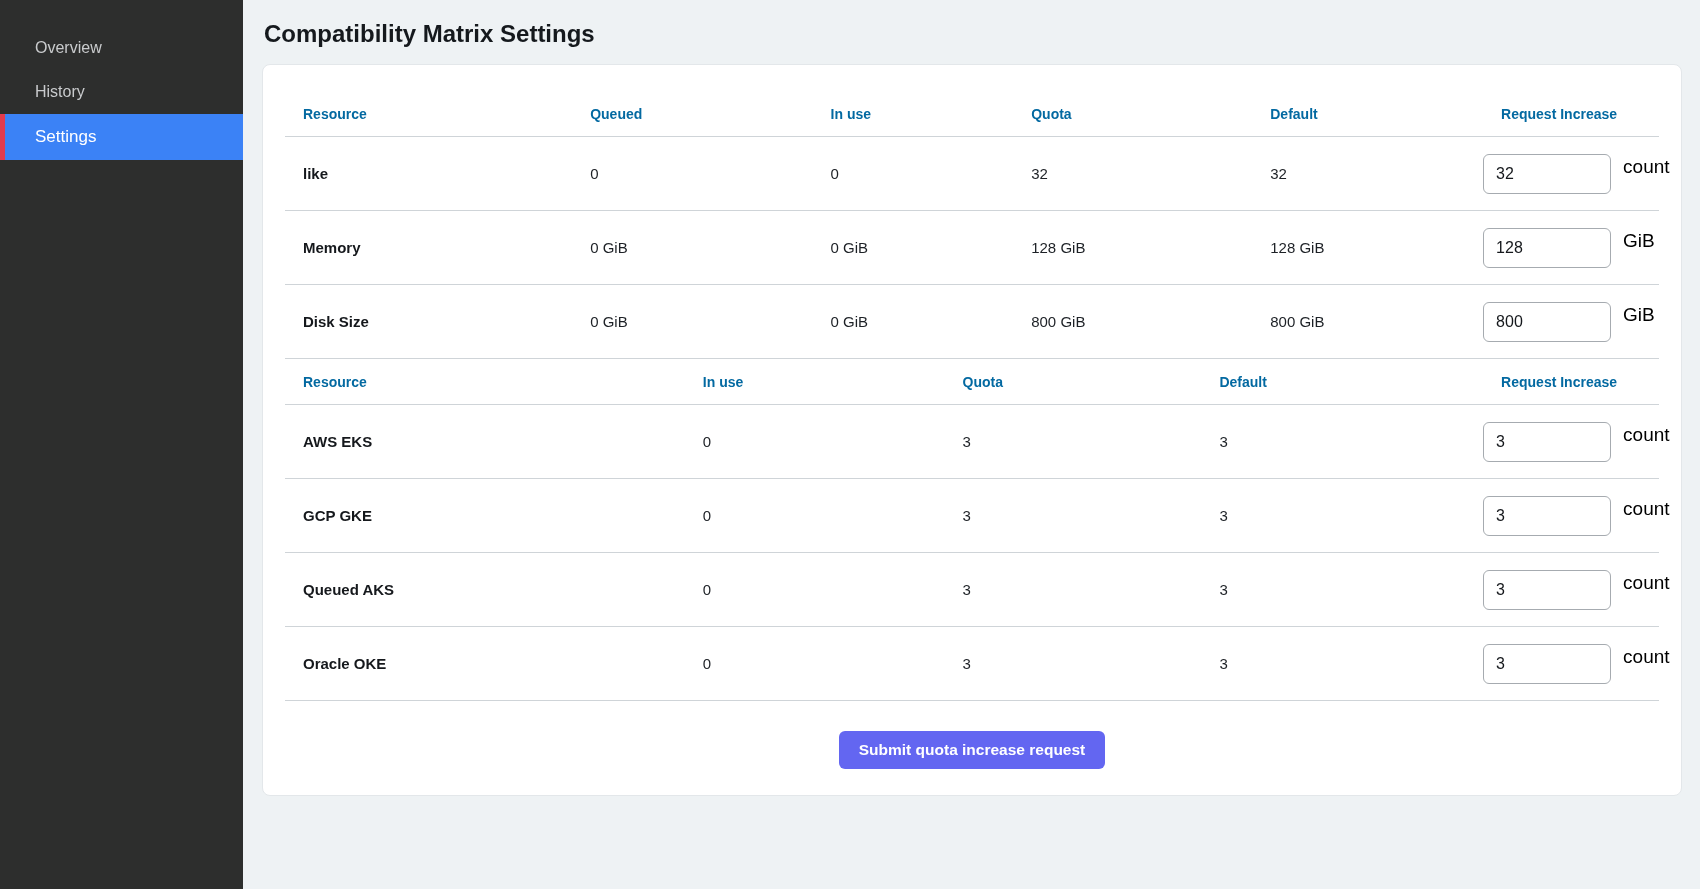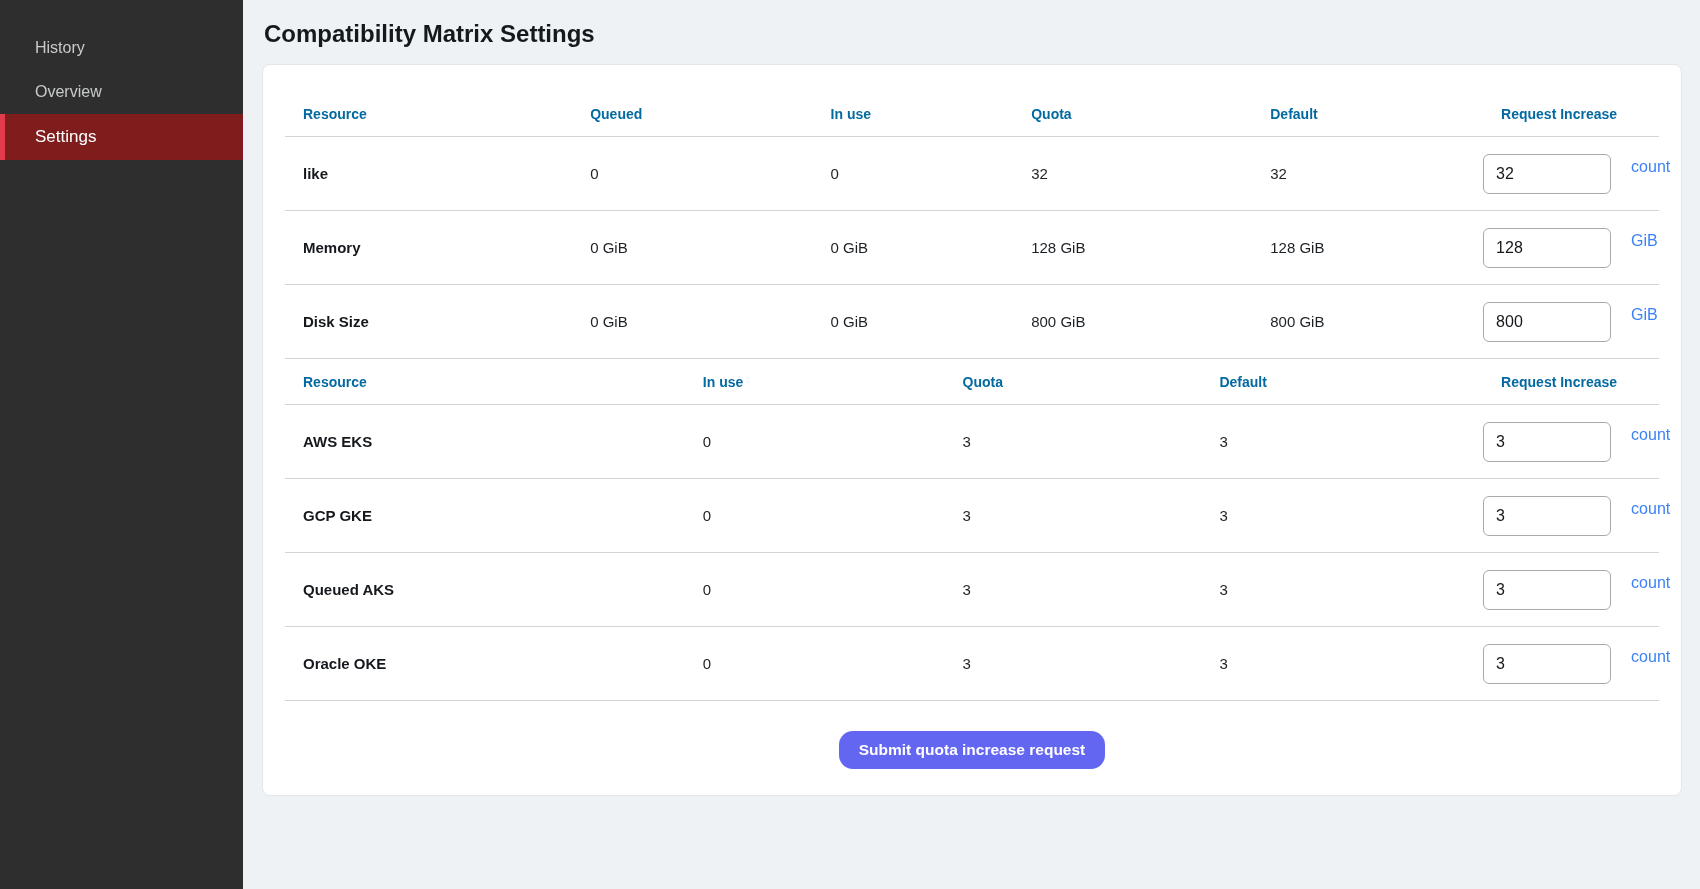--- a/index.html
+++ b/index.html
@@ -19,21 +19,21 @@
     padding-top:26px;
   }
   .side-item {
     padding:13px 30px;
     font-size:16px;
     color:#c9cbcd;
     cursor:pointer;
     border-left:5px solid transparent;
   }
   .side-item.active {
-    background:#7f1d1d;
+    background:#3b82f6;
     color:#ffffff;
     font-size:17px;
     border-left-color:var(--sidebar-active-accent, #e23b4e);
   }
   
   .main { flex:1; padding:16px 18px 20px 19px; }
   .page-title {
     font-size:24px;
     font-weight:700;
     color:#15191d;
@@ -72,44 +72,44 @@
     border:1px solid #a6abb0;
     border-radius:6px;
     padding:0 12px;
     font-size:16px;
     font-family:"Liberation Sans", sans-serif;
     color:#15181c;
     background:#ffffff;
     outline:none;
   }
   .unit {
-    font-size:16px;
-    color:#3b82f6;
-    margin-left:20px;
+    font-size:19px;
+    color:#000000;
+    margin-left:12px;
     transform:translateY(-7px);
   }
   .submit-row { display:flex; justify-content:center; padding-top:30px; }
   .submit-btn {
     background:var(--accent, #6366f1);
     color:#ffffff;
     border:none;
-    border-radius:14px;
+    border-radius:6px;
     font-family:"Liberation Sans", sans-serif;
     font-size:15.5px;
     font-weight:700;
     padding:10px 20px;
     cursor:pointer;
   }
 </style>
 </head>
 <body>
 
 <aside class="sidebar">
+  <div class="side-item">Overview</div>
   <div class="side-item">History</div>
-  <div class="side-item">Overview</div>
   <div class="side-item active">Settings</div>
 </aside>
 
 <main class="main">
   <h1 class="page-title">Compatibility Matrix Settings</h1>
 
   <section class="card">
 
 
     <div class="grid t1 thead">

